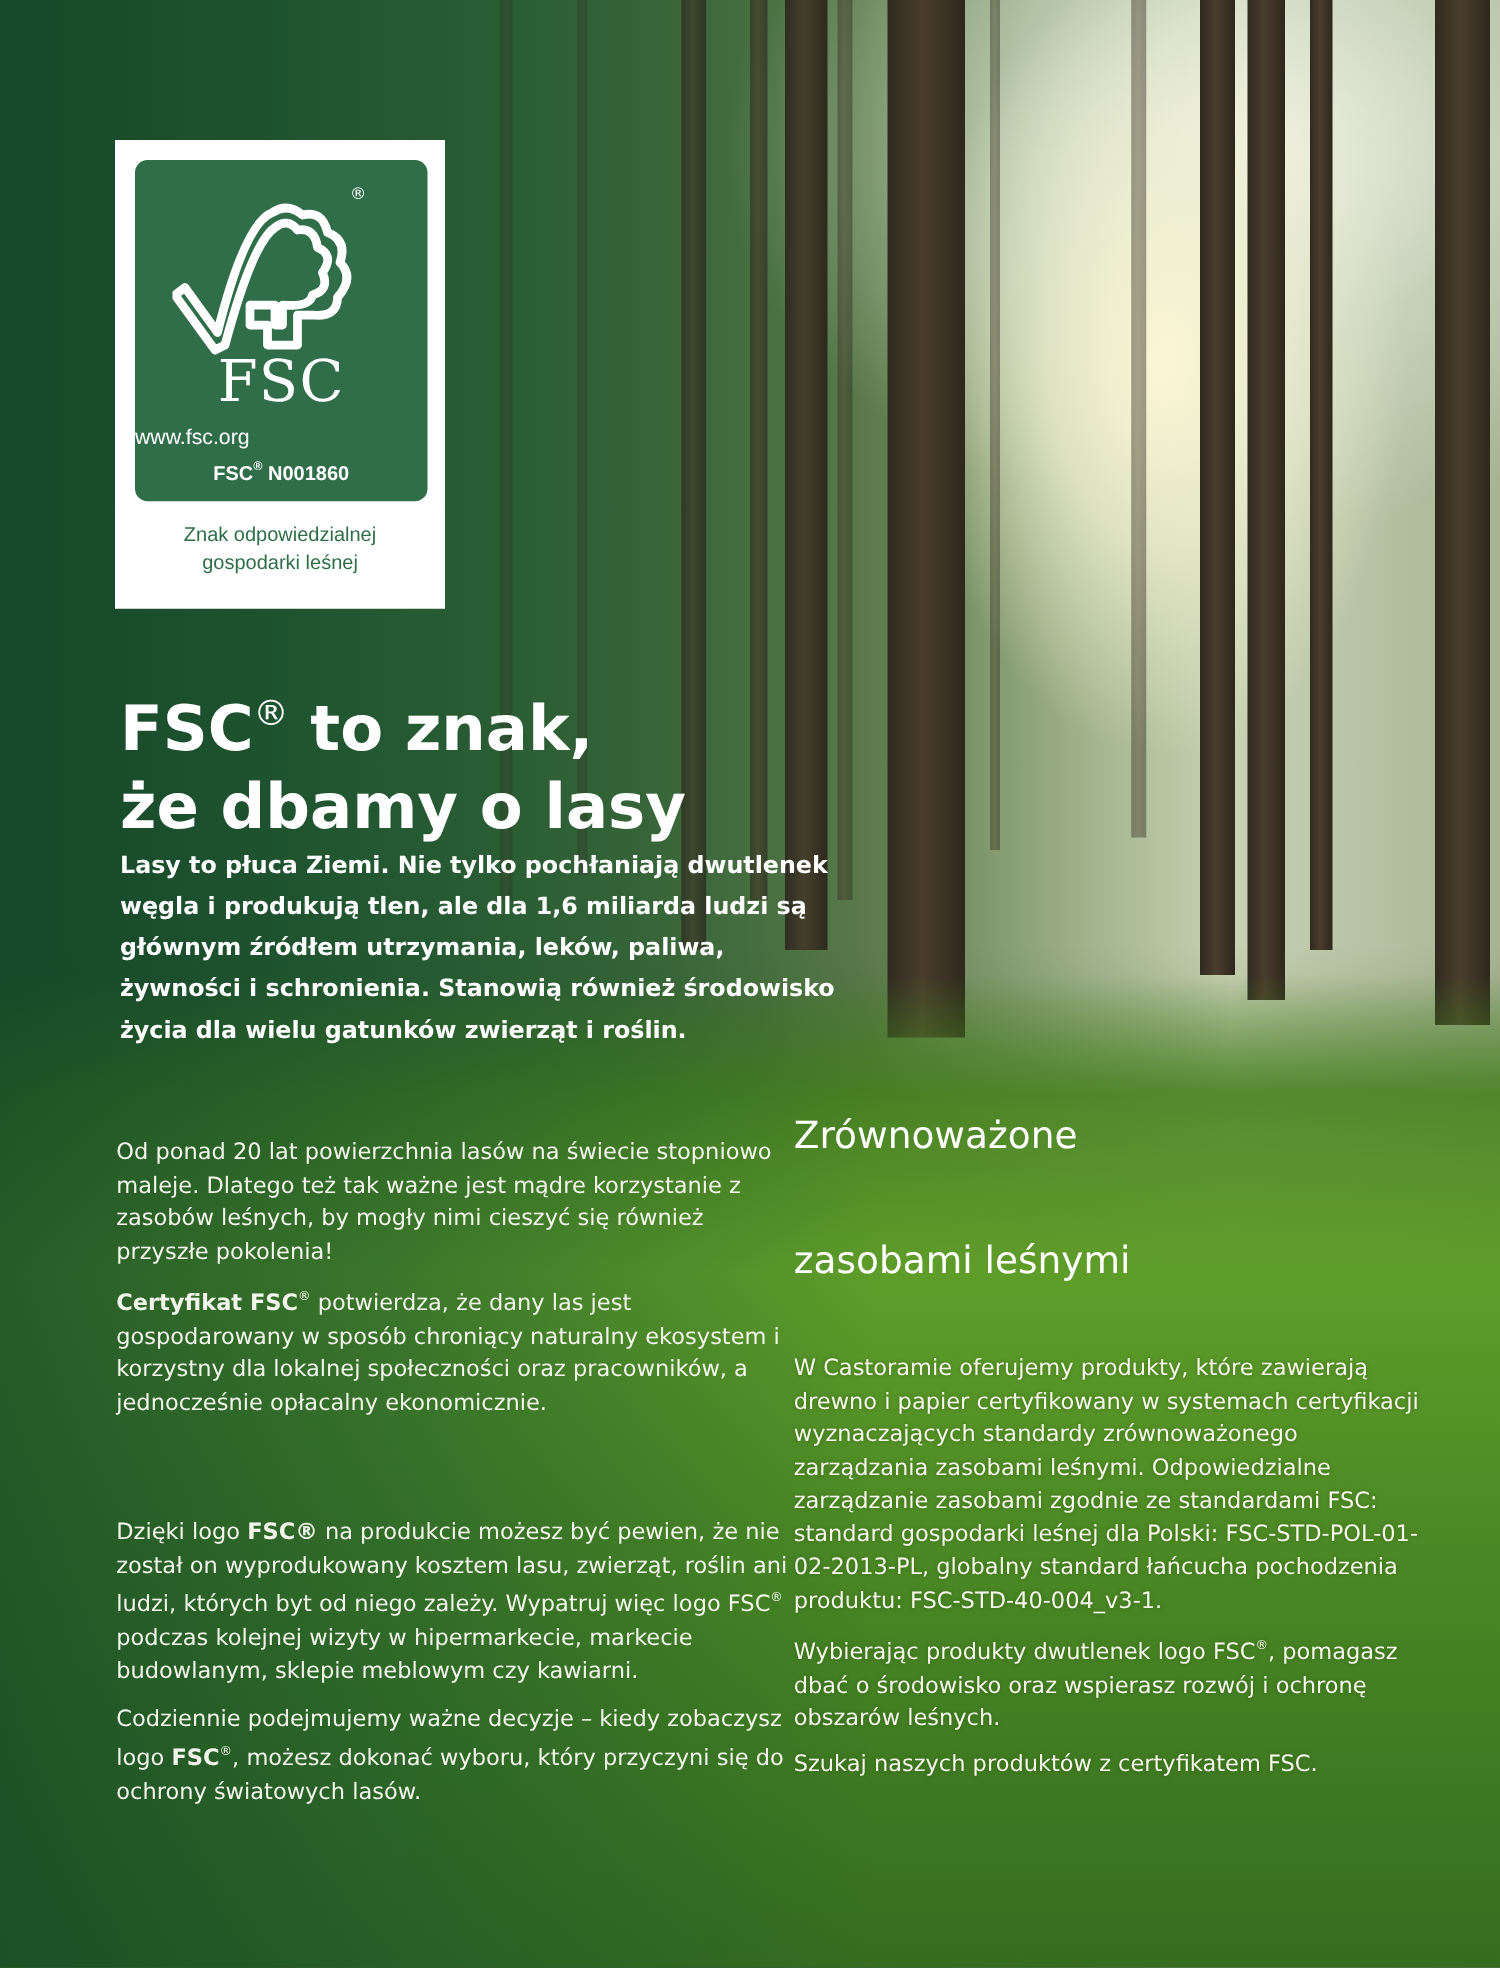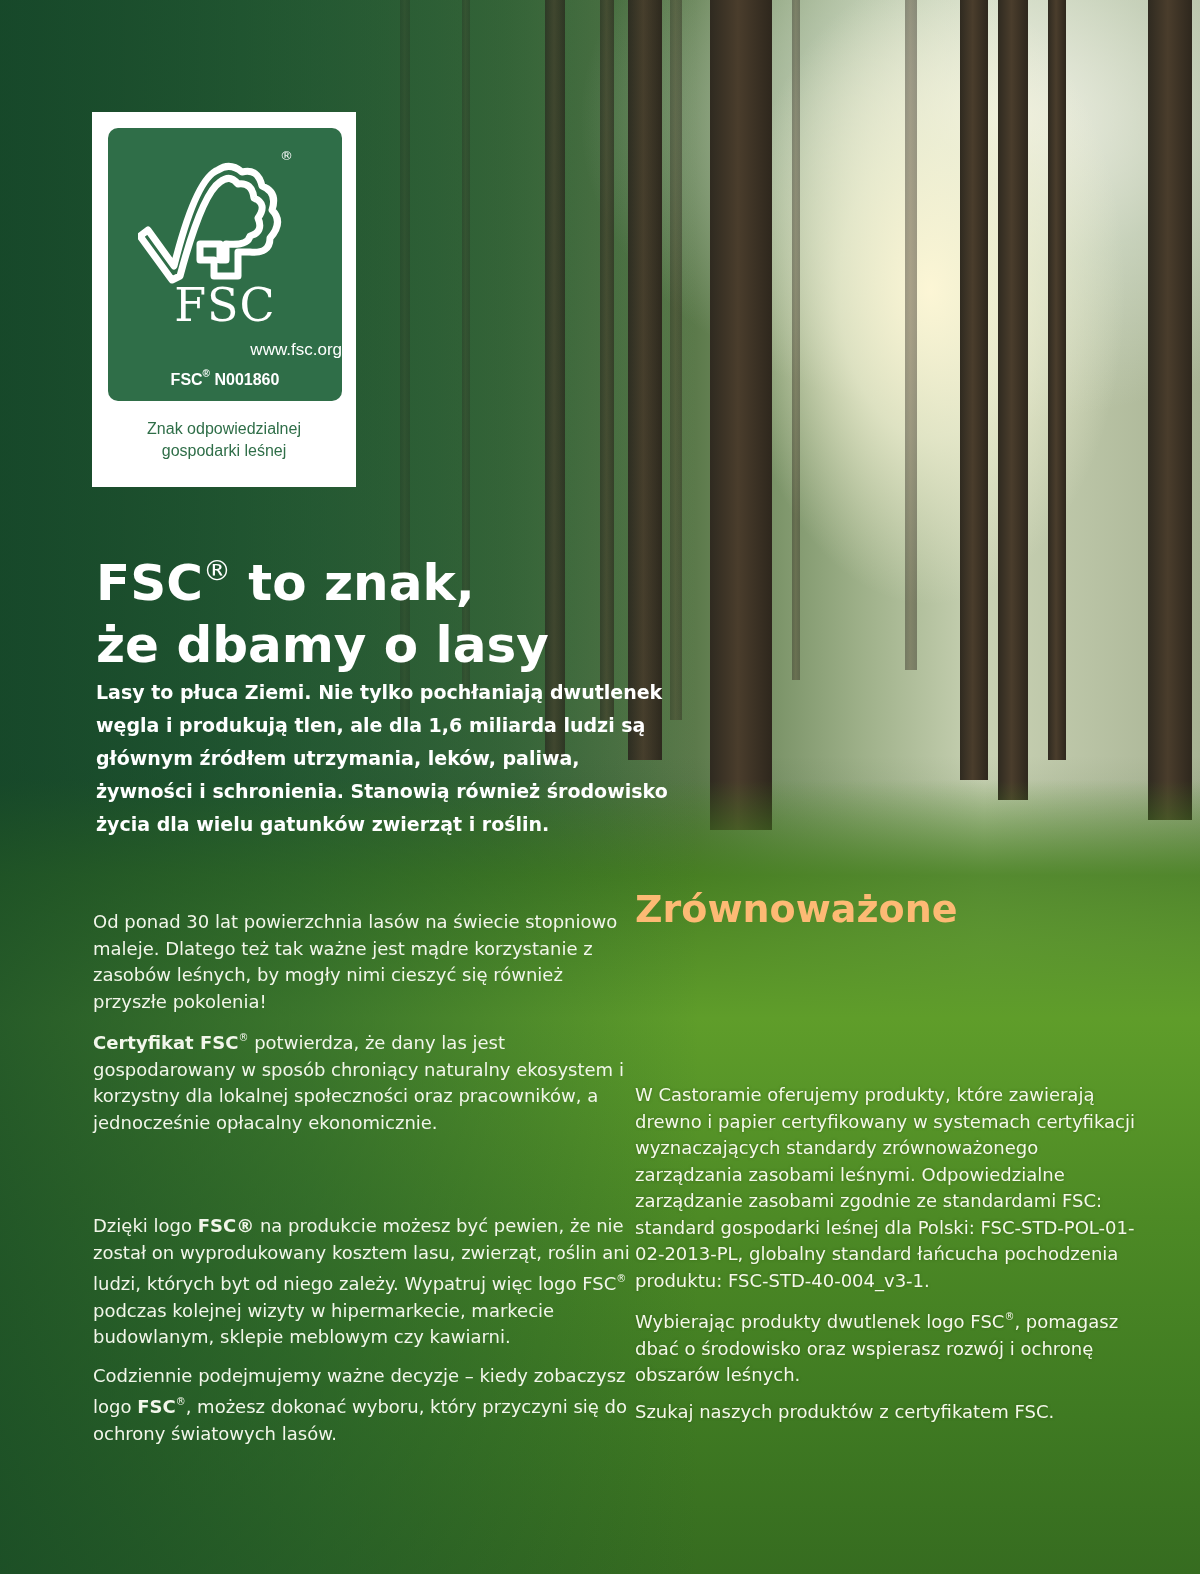--- a/index.html
+++ b/index.html
@@ -42,21 +42,21 @@
     position: absolute; left: 16px; top: 16px; width: 234px; height: 273px;
     background: #2f6e48; border-radius: 10px;
   }
   .logo-tree { position: absolute; left: 30px; top: 20px; width: 160px; height: 140px; }
   .logo-reg { position: absolute; left: 172px; top: 20px; font-size: 13px; color: #fff; }
   .logo-fsc {
     position: absolute; left: 0; width: 100%; top: 150px; text-align: center;
     font-family: "DejaVu Serif", "Liberation Serif", serif; font-size: 46px; color: #fff; letter-spacing: 1px;
   }
   .logo-url {
-    position: absolute; left: 0; width: 100%; top: 212px; text-align: right;
+    position: absolute; left: 0; width: 100%; top: 212px; text-align: left;
     font-family: "Liberation Sans", sans-serif; font-size: 17px; color: #fff;
   }
   .logo-num {
     position: absolute; left: 0; width: 100%; top: 240px; text-align: center;
     font-family: "Liberation Sans", sans-serif; font-size: 16px; font-weight: bold; color: #fff;
   }
   .logo-caption {
     position: absolute; left: 0; width: 100%; top: 306px; text-align: center;
     font-family: "Liberation Sans", sans-serif; font-size: 16px; line-height: 22px; color: #2f6e48; font-weight: normal;
   }
@@ -71,21 +71,21 @@
     font-size: 19px; line-height: 33px; font-weight: bold; color: #ffffff;
   }
   .body-l {
     position: absolute; left: 93px; width: 540px;
     font-size: 18px; line-height: 26.5px; color: #f2f6ea;
   }
   .body-l b, .body-r b { font-weight: bold; }
   .sup { font-size: 10px; vertical-align: 8px; }
   .h2 {
     position: absolute; left: 635px; top: 884px; width: 460px;
-    font-size: 38px; line-height: 50px; font-weight: bold; color: #fdba74;
+    font-size: 30px; line-height: 50px; font-weight: normal; color: #ffffff;
   }
   .body-r {
     position: absolute; left: 635px; width: 500px;
     font-size: 18px; line-height: 26.5px; color: #f5f8ea;
     text-shadow: 0 0 3px rgba(40,80,10,0.5);
   }
   p + p { margin-top: 10px; }
 </style>
 </head>
 <body>
@@ -127,31 +127,32 @@
 </div>
 
 <h1 class="headline">
   <span>FSC</span><sup>®</sup><span> to znak,</span><br>
   <span>że dbamy o lasy</span>
 </h1>
 
 <p class="lead">Lasy to płuca Ziemi. Nie tylko pochłaniają dwutlenek węgla i produkują tlen, ale dla 1,6 miliarda ludzi są głównym źródłem utrzymania, leków, paliwa, żywności i schronienia. Stanowią również środowisko życia dla wielu gatunków zwierząt i roślin.</p>
 
 <div class="body-l" style="top:909px;">
-  <p>Od ponad 30 lat powierzchnia lasów na świecie stopniowo maleje. Dlatego też tak ważne jest mądre korzystanie z zasobów leśnych, by mogły nimi cieszyć się również przyszłe pokolenia!</p>
+  <p>Od ponad 20 lat powierzchnia lasów na świecie stopniowo maleje. Dlatego też tak ważne jest mądre korzystanie z zasobów leśnych, by mogły nimi cieszyć się również przyszłe pokolenia!</p>
   <p><b>Certyfikat FSC</b><span class="sup">®</span><span> potwierdza, że dany las jest gospodarowany w sposób chroniący naturalny ekosystem i korzystny dla lokalnej społeczności oraz pracowników, a jednocześnie opłacalny ekonomicznie.</span></p>
 </div>
 
 <div class="body-l" style="top:1213px;">
   <p><span>Dzięki logo </span><b>FSC®</b><span> na produkcie możesz być pewien, że nie został on wyprodukowany kosztem lasu, zwierząt, roślin ani ludzi, których byt od niego zależy. Wypatruj więc logo FSC</span><span class="sup">®</span><span> podczas kolejnej wizyty w hipermarkecie, markecie budowlanym, sklepie meblowym czy kawiarni.</span></p>
   <p style="margin-top:12px;"><span>Codziennie podejmujemy ważne decyzje – kiedy zobaczysz logo </span><b>FSC</b><span class="sup">®</span><span>, możesz dokonać wyboru, który przyczyni się do ochrony światowych lasów.</span></p>
 </div>
 
 <h2 class="h2">
   <span>Zrównoważone</span><br>
   <br>
+  <span>zasobami leśnymi</span>
 </h2>
 
 <div class="body-r" style="top:1082px;">
   <p>W Castoramie oferujemy produkty, które zawierają drewno i papier certyfikowany w systemach certyfikacji wyznaczających standardy zrównoważonego zarządzania zasobami leśnymi. Odpowiedzialne zarządzanie zasobami zgodnie ze standardami FSC: standard gospodarki leśnej dla Polski: FSC-STD-POL-01-02-2013-PL, globalny standard łańcucha pochodzenia produktu: FSC-STD-40-004_v3-1.</p>
   <p><span>Wybierając produkty dwutlenek logo FSC</span><span class="sup">®</span><span>, pomagasz dbać o środowisko oraz wspierasz rozwój i ochronę obszarów leśnych.</span></p>
   <p>Szukaj naszych produktów z certyfikatem FSC.</p>
 </div>
 
 </body></html>

